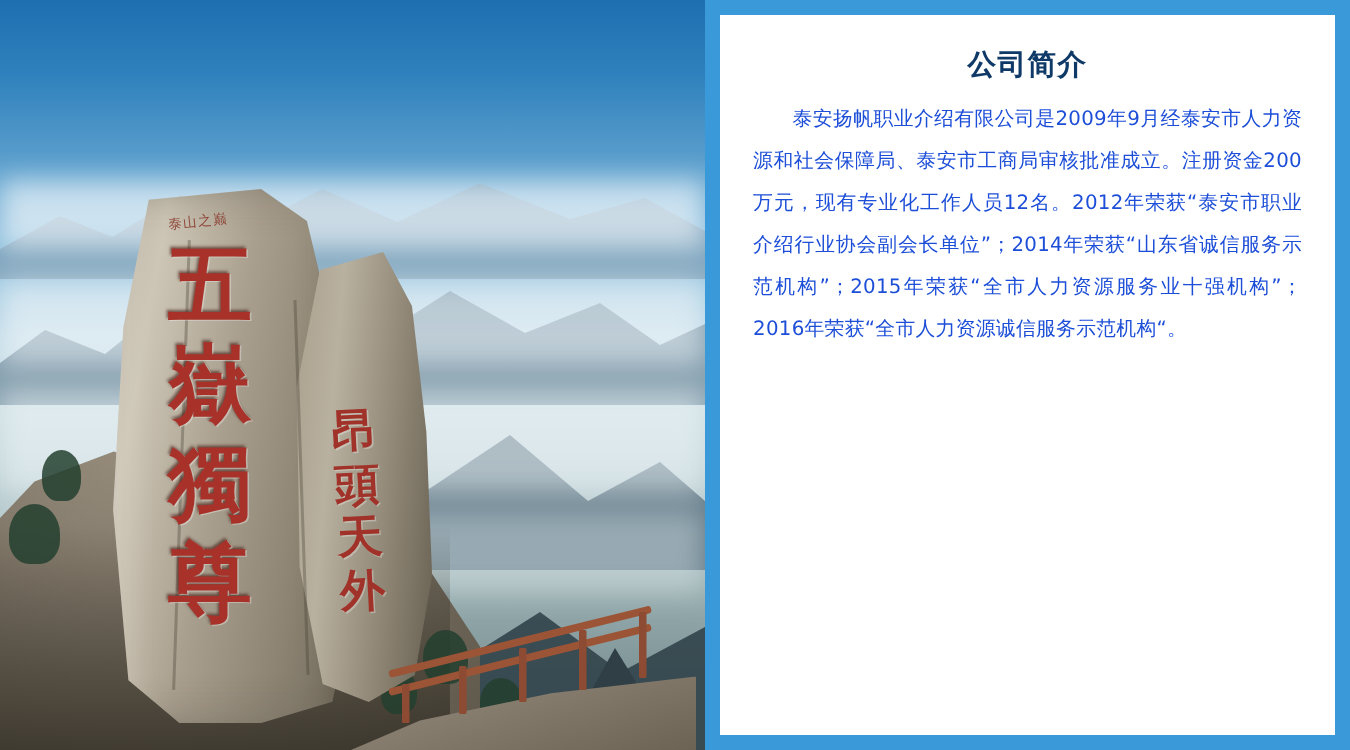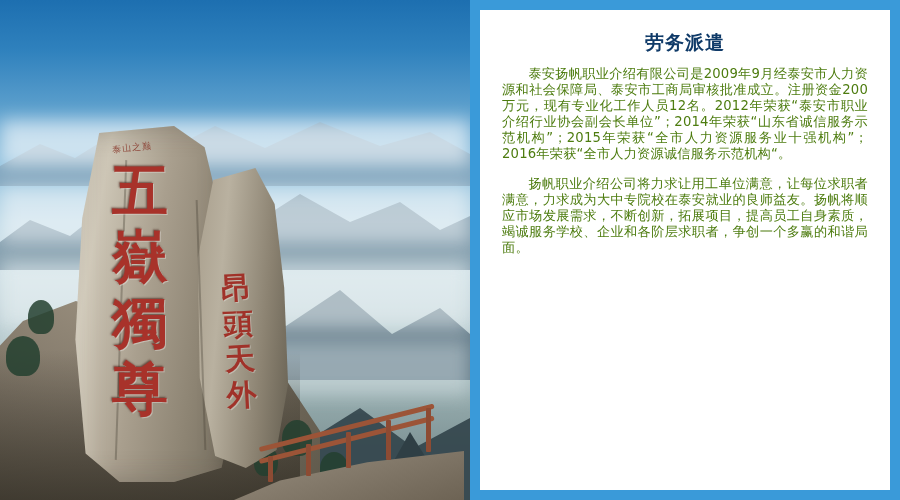--- a/index.html
+++ b/index.html
@@ -231,22 +231,22 @@
     font-family: "DejaVu Sans", sans-serif;
     font-weight: 700;
     font-size: 19px;
     color: #0f3a68;
     letter-spacing: 1px;
     margin: 2px 0 10px 0;
   }
   .para {
     font-family: "DejaVu Sans", sans-serif;
     font-size: 13.2px;
-    line-height: 16px;
-    color: #4d7c0f;
+    line-height: 28px;
+    color: #1d4ed8;
     text-align: justify;
     text-indent: 2em;
     margin: 4px 0 14px 0;
     letter-spacing: .2px;
   }
   .para:last-child { margin-bottom: 0; }
 </style>
 </head>
 <body>
 
@@ -324,19 +324,18 @@
       <div class="post" style="left:8px;bottom:0;height:26px;"></div>
       <div class="post" style="left:46px;bottom:6px;height:32px;"></div>
       <div class="post" style="left:86px;bottom:14px;height:36px;"></div>
       <div class="post" style="left:126px;bottom:22px;height:40px;"></div>
       <div class="post" style="left:166px;bottom:30px;height:44px;"></div>
     </div>
   </div>
 
   <div class="textpanel">
     <div class="inner">
-      <div class="title">劳务派遣</div>
+      <div class="title">公司简介</div>
       <p class="para">泰安扬帆职业介绍有限公司是2009年9月经泰安市人力资源和社会保障局、泰安市工商局审核批准成立。注册资金200万元，现有专业化工作人员12名。2012年荣获“泰安市职业介绍行业协会副会长单位”；2014年荣获“山东省诚信服务示范机构”；2015年荣获“全市人力资源服务业十强机构”；2016年荣获“全市人力资源诚信服务示范机构“。</p>
-      <p class="para">扬帆职业介绍公司将力求让用工单位满意，让每位求职者满意，力求成为大中专院校在泰安就业的良师益友。扬帆将顺应市场发展需求，不断创新，拓展项目，提高员工自身素质，竭诚服务学校、企业和各阶层求职者，争创一个多赢的和谐局面。</p>
     </div>
   </div>
 
 </div>
 
 </body></html>

